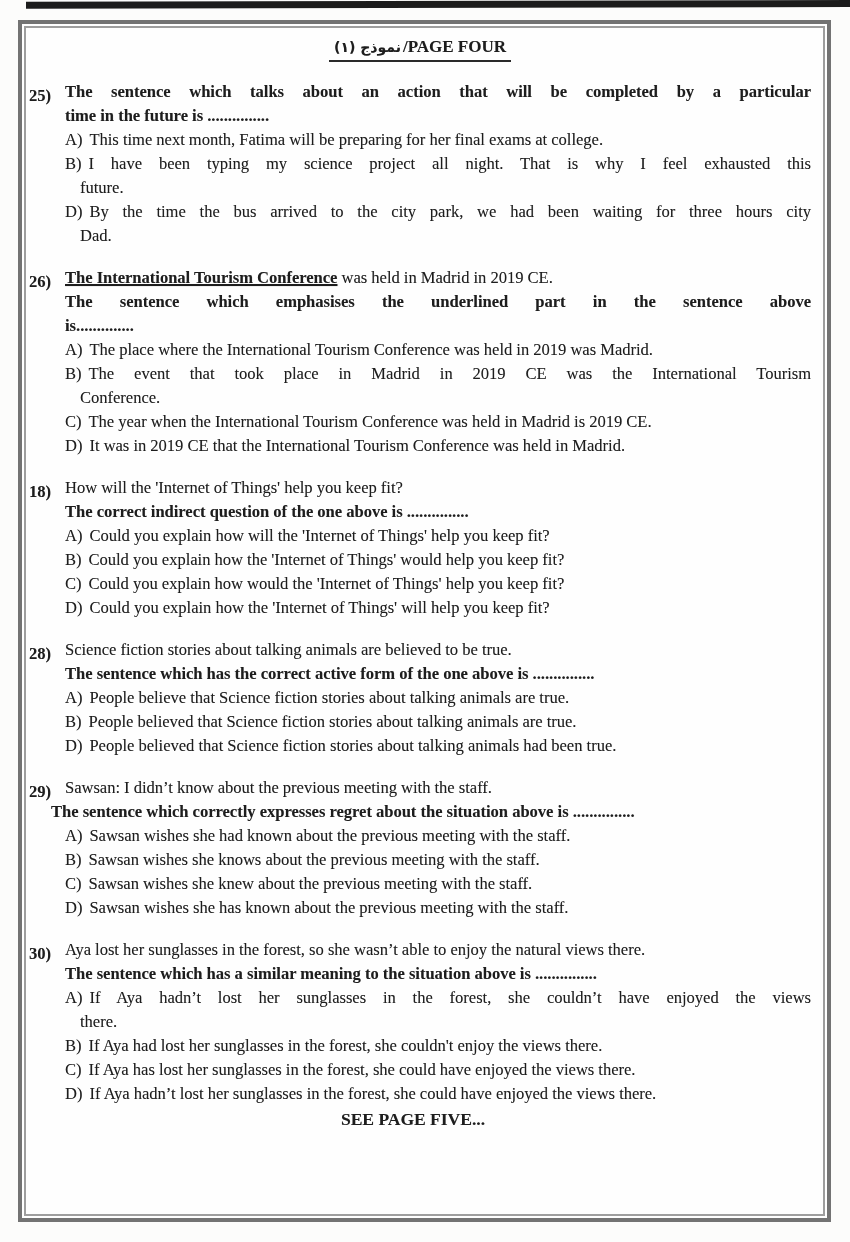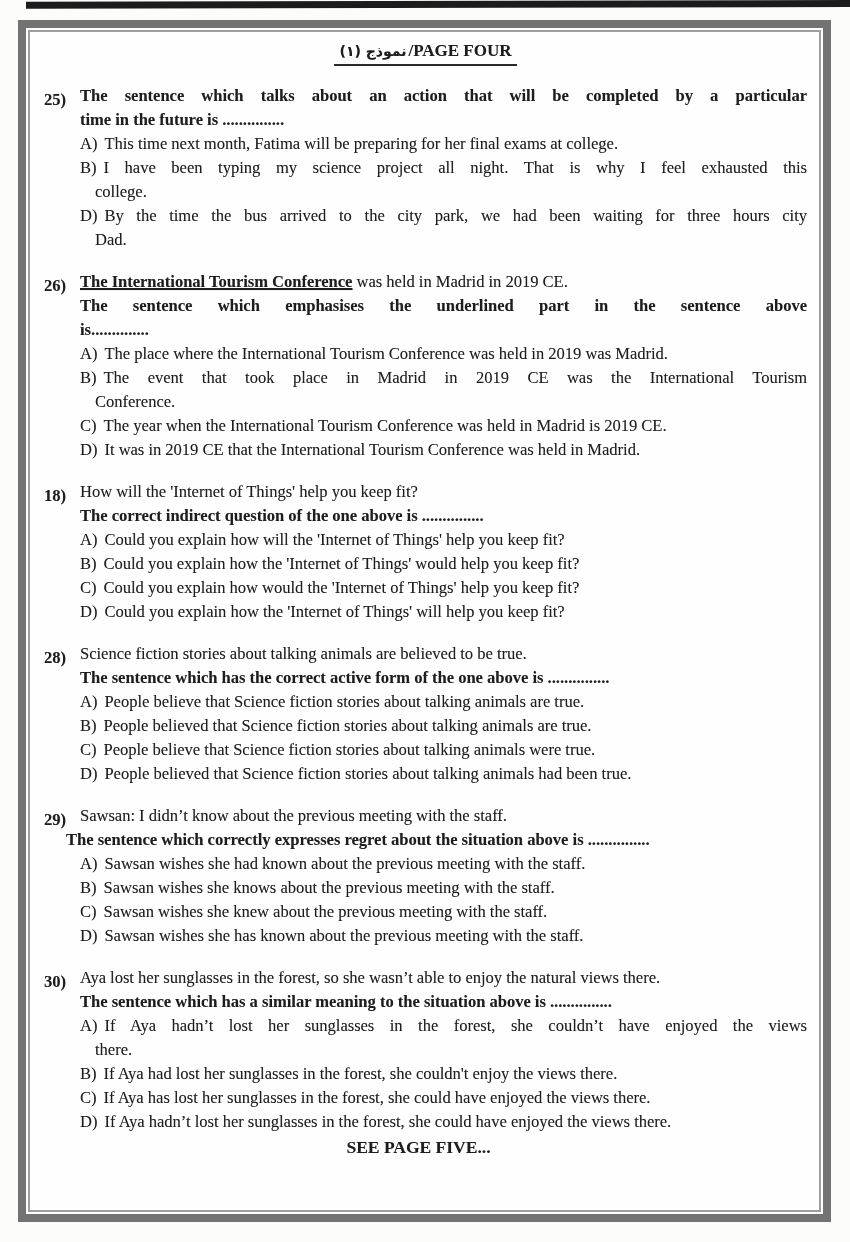--- a/index.html
+++ b/index.html
@@ -17,24 +17,24 @@
     height: 7px;
     background: #1c1c1c;
     transform: rotate(-0.12deg);
     transform-origin: right center;
   }
   .page-frame {
     position: absolute;
     left: 18px; top: 20px;
     width: 813px; height: 1202px;
     box-sizing: border-box;
-    border: 8px solid #737373;
+    border: 4px solid #737373;
     box-shadow: inset 0 0 0 2px #ffffff, inset 0 0 0 4px #9e9e9e;
     background: #fefefe;
-    padding: 12px 16px 0 18px;
+    padding: 12px 16px 0 7px;
     text-shadow: 0.2px 0.2px 0.6px rgba(40,40,40,0.35);
   }
   .page-header {
     text-align: center;
     font-weight: bold;
     font-size: 17px;
     line-height: 22px;
     margin: 0 0 6px 0;
   }
   .underline-wrap {
@@ -97,21 +97,21 @@
     <span class="q-num">25)</span>
     <div class="stem bold">
       <span class="line jlast">The sentence which talks about an action that will be completed by a particular</span>
       <span class="line">time in the future is ...............</span>
     </div>
     <p class="option">
       <span class="opt-label">A)</span><span>This time next month, Fatima will be preparing for her final exams at college.</span>
     </p>
     <p class="option">
       <span class="line jlast"><span class="opt-label">B)</span><span>I have been typing my science project all night. That is why I feel exhausted this</span></span>
-      <span class="line cont">college.</span>
+      <span class="line cont">future.</span>
     </p>
     <p class="option">
       <span class="line jlast"><span class="opt-label">D)</span><span>By the time the bus arrived to the city park, we had been waiting for three hours city</span></span>
       <span class="line cont">Dad.</span>
     </p>
   </section>
 
   <section class="question">
     <span class="q-num">26)</span>
     <p class="intro">
@@ -158,23 +158,20 @@
     <span class="q-num">28)</span>
     <p class="intro">Science fiction stories about talking animals are believed to be true.</p>
     <p class="instr">The sentence which has the correct active form of the one above is ...............</p>
     <p class="option">
       <span class="opt-label">A)</span><span>People believe that Science fiction stories about talking animals are true.</span>
     </p>
     <p class="option">
       <span class="opt-label">B)</span><span>People believed that Science fiction stories about talking animals are true.</span>
     </p>
     <p class="option">
-      <span class="opt-label">C)</span><span>People believe that Science fiction stories about talking animals were true.</span>
-    </p>
-    <p class="option">
       <span class="opt-label">D)</span><span>People believed that Science fiction stories about talking animals had been true.</span>
     </p>
   </section>
 
   <section class="question">
     <span class="q-num">29)</span>
     <p class="intro">Sawsan: I didn’t know about the previous meeting with the staff.</p>
     <p class="instr pull-left">The sentence which correctly expresses regret about the situation above is ...............</p>
     <p class="option">
       <span class="opt-label">A)</span><span>Sawsan wishes she had known about the previous meeting with the staff.</span>

